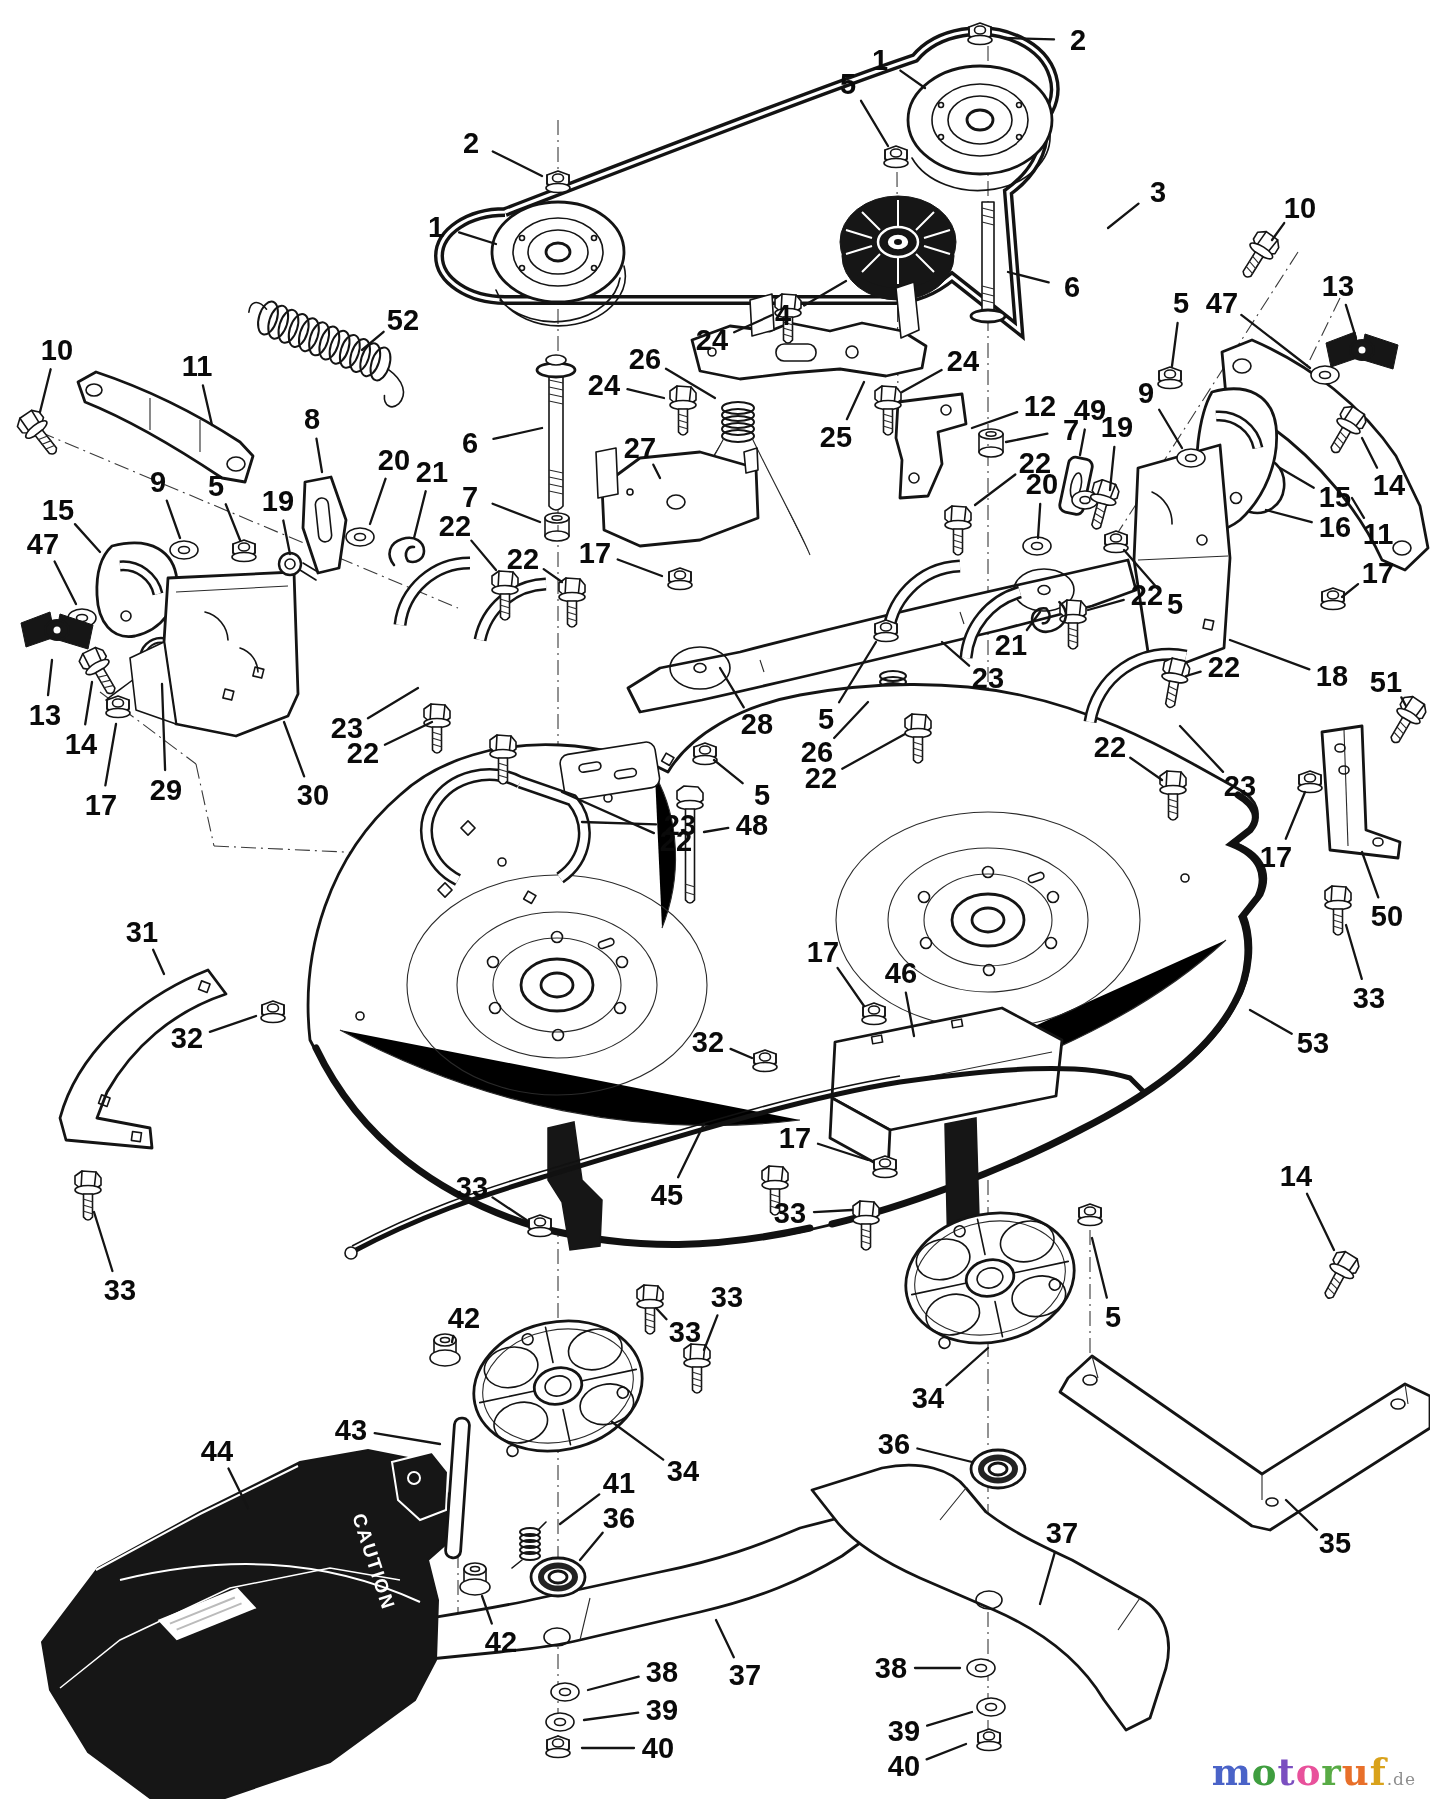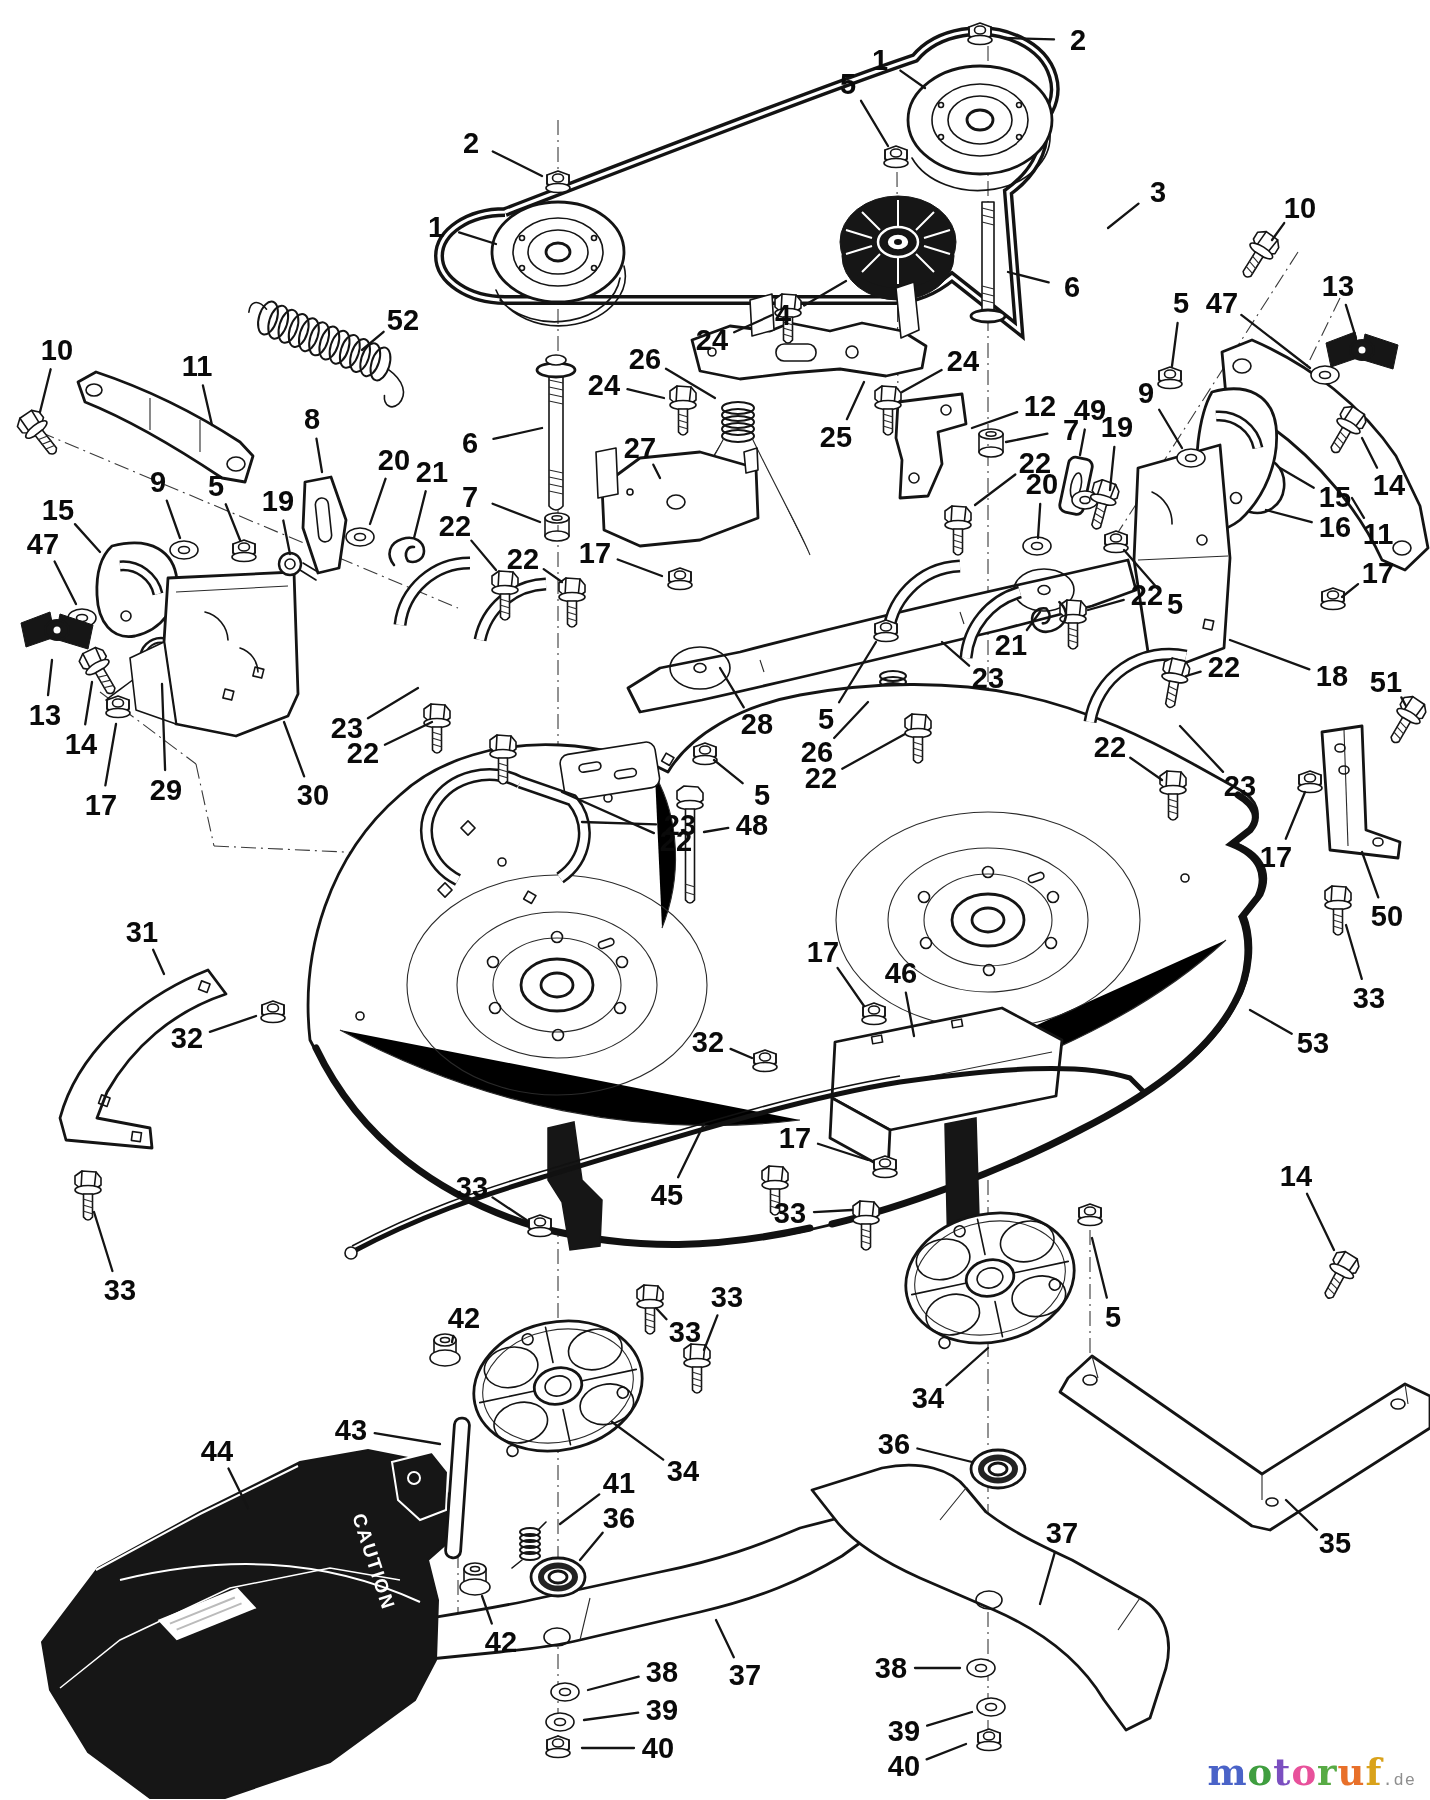--- a/index.html
+++ b/index.html
@@ -15,21 +15,21 @@
   .lbl{font:600 29px "Liberation Sans",sans-serif;fill:#0a0a0a;}
   .ldr{stroke:#141414;stroke-width:2.3;stroke-linecap:round;}
   .band{fill:none;stroke:#141414;stroke-width:13;}
   .bandw{fill:none;stroke:#fff;stroke-width:8;}
   .rim{fill:none;stroke:#111;stroke-width:7;stroke-linecap:round;}
   .belt{fill:none;stroke:#131313;stroke-width:10;}
   .beltw{fill:none;stroke:#fff;stroke-width:3.2;}
   .caut{font:700 19px "Liberation Sans",sans-serif;fill:#fff;letter-spacing:2px;}
   #wm{position:absolute;right:14px;bottom:6px;font-family:"DejaVu Serif",serif;
       font-weight:700;font-size:37px;letter-spacing:1px;text-decoration:none;}
-  #wm .de{font-size:17px;font-weight:400;font-family:Liberation Mono, monospace;}
+  #wm .de{font-size:17px;font-weight:400;}
 </style>
 </head>
 <body>
 
 <div id="stage">
 <svg id="dg" width="1430" height="1800" viewBox="0 0 1430 1800">
   <defs>
     <g id="sym-bolt">
       <path class="ln fillw" d="M-13,-7 L-6,-12 L8,-11 L13,-5 L13,2 L6,7 L-7,6 L-13,1 Z"></path>
       <path class="ln" d="M-6,-12 L-7,6 M8,-11 L6,7"></path>

